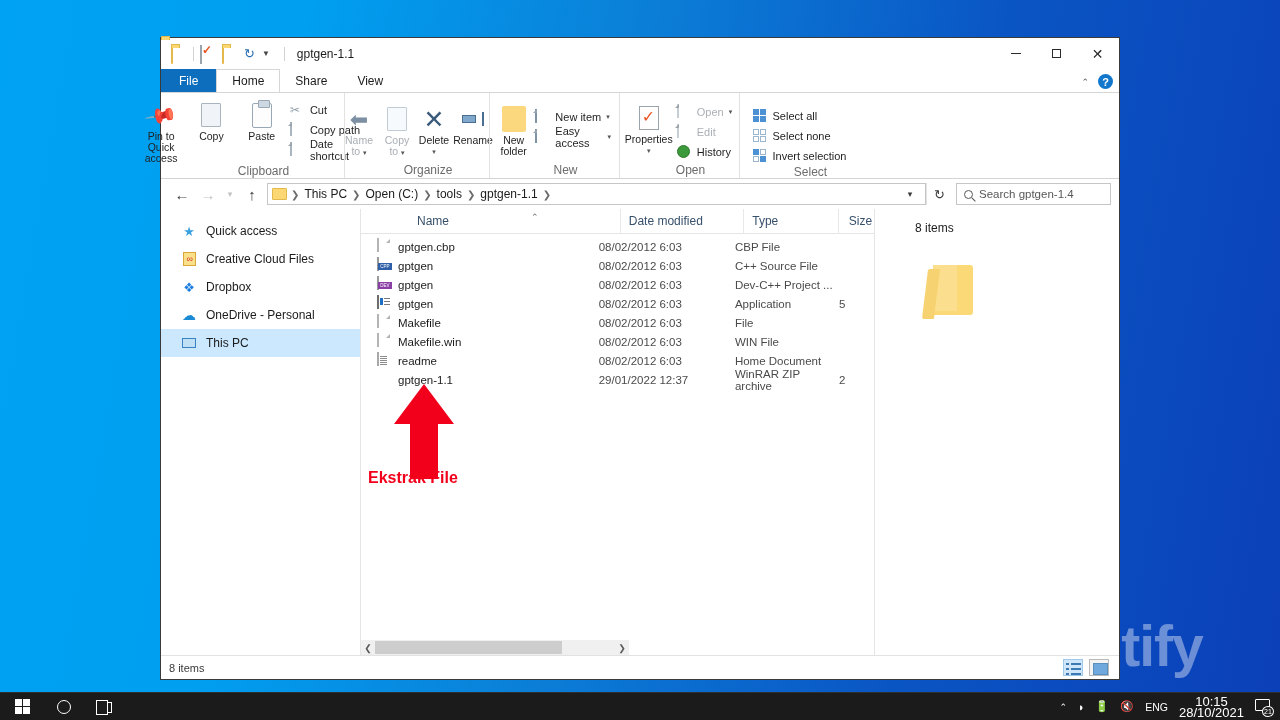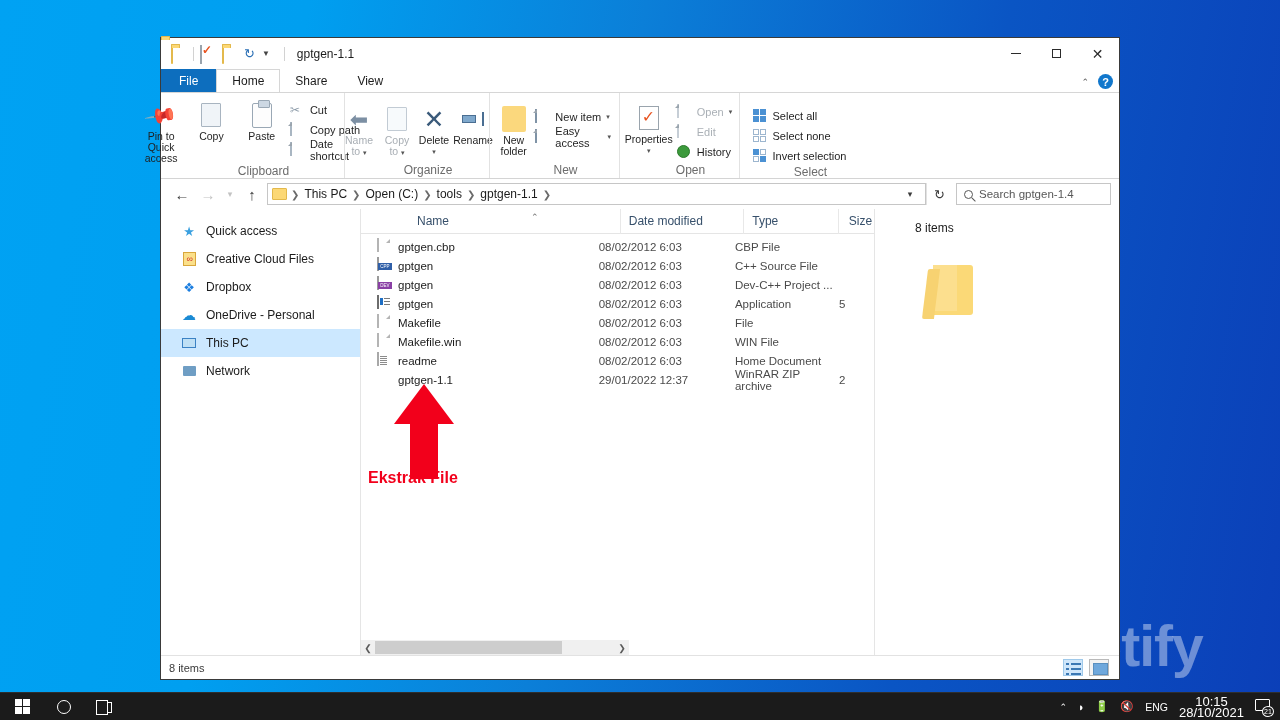--- a/index.html
+++ b/index.html
@@ -691,26 +691,20 @@
       </div>
       <div class="navitem">
         <span class="nav-ico" style="color:#1a8ad4;font-size:14px;">☁</span>
         <span>OneDrive - Personal</span>
       </div>
       <div class="navitem selected">
         <span class="nav-ico">
           <span style="display:inline-block;width:14px;height:10px;border:1.5px solid #3b82c4;background:#bfe0f5;"></span>
         </span>
         <span>This PC</span>
-      </div>
-      <div class="navitem">
-        <span class="nav-ico">
-          <span style="display:inline-block;width:13px;height:10px;background:#6f9ec4;border-radius:1px;"></span>
-        </span>
-        <span>Network</span>
       </div>
     </div>
 
     <div class="listpane">
       <div class="colhdr">
         <div class="col col-name">
           <span>Name</span>
           <span class="sortmark">⌃</span>
         </div>
         <div class="col col-date">Date modified</div>

